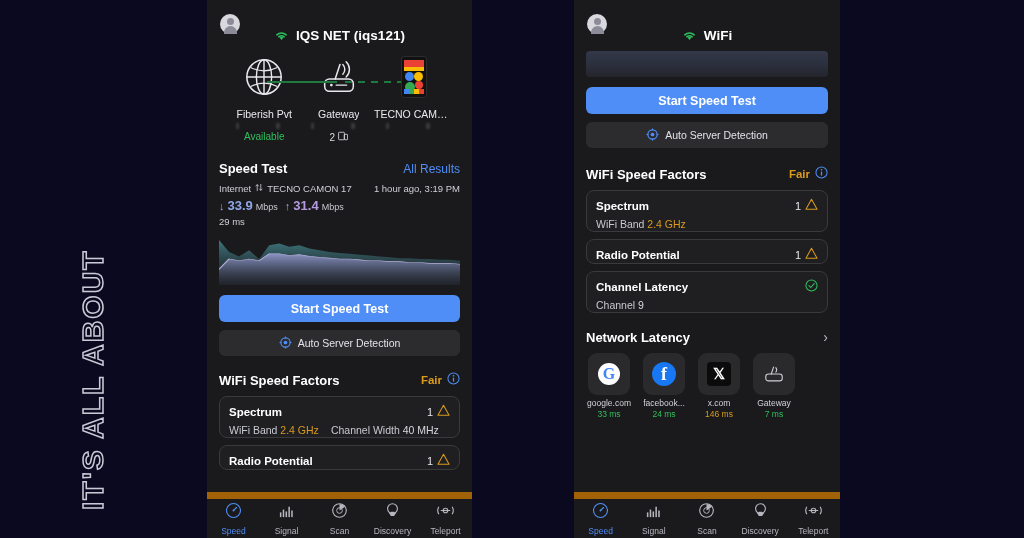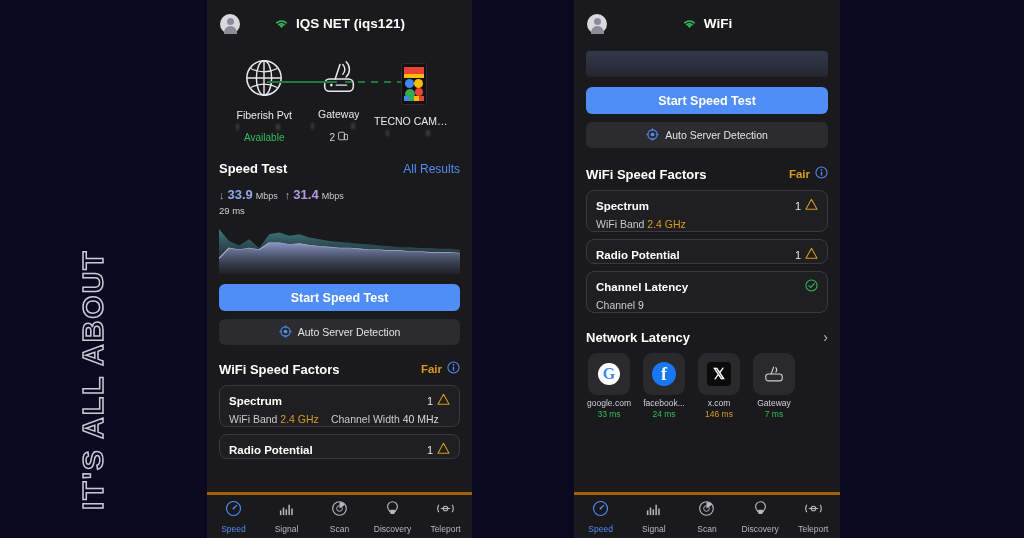--- a/index.html
+++ b/index.html
@@ -58,36 +58,36 @@
   }
   .avatar::before {
     content: ""; position: absolute; left: 6.5px; top: 4px;
     width: 7px; height: 7px; border-radius: 50%; background: #8c8c98;
   }
   .avatar::after {
     content: ""; position: absolute; left: 3.5px; top: 12.5px;
     width: 13px; height: 8px; border-radius: 7px 7px 0 0; background: #8c8c98;
   }
   .header-center {
-    position: absolute; left: 0; right: 0; top: 0; height: 47px;
+    position: absolute; left: 0; right: 0; top: 12px; height: 47px;
     display: flex; align-items: center; justify-content: center; gap: 7px;
     pointer-events: none;
   }
   .header-title { color: #fff; font-size: 13.5px; font-weight: 700; }
   .wifi-ico { display: block; }
 
   
   .netmap { position: relative; height: 105px; padding: 0 8px; flex: 0 0 auto; }
   .net-line { position: absolute; left: 60px; right: 60px; top: 34px; height: 1px; }
   .net-line .solid { position: absolute; left: 0; width: 48%; height: 1.5px; background: #1f7a3f; }
   .net-line .dashed {
     position: absolute; right: 0; width: 46%; height: 1.5px;
     background: repeating-linear-gradient(to right,#1f7a3f 0 7px, transparent 7px 13px);
   }
-  .net-nodes { display: flex; justify-content: space-between; align-items: center; padding: 0 12px; }
+  .net-nodes { display: flex; justify-content: space-between; align-items: flex-start; padding: 0 12px; }
   .net-node { width: 76px; display: flex; flex-direction: column; align-items: center; }
   .net-icon { height: 60px; display: flex; align-items: center; justify-content: center; }
   .net-label { color: #e9e9ee; font-size: 10.5px; margin-top: 1px; text-align: center;
                white-space: nowrap; overflow: hidden; text-overflow: ellipsis; max-width: 80px; }
   .net-blur { width: 56px; height: 6px; margin-top: 3px;
               background: linear-gradient(to right,#555 0 6%, transparent 6% 72%, #555 72% 78%, transparent 78%);
               opacity:.55; filter: blur(1px); }
   .net-sub { font-size: 10px; margin-top: 2px; }
   .net-sub.ok { color: #2fbf5d; }
   .net-sub.count { color: #d9d9de; display: flex; align-items: center; gap: 3px; }
@@ -182,21 +182,21 @@
   .x-logo { width: 24px; height: 24px; border-radius: 4px; background: #0b0b0b;
             display:flex; align-items:center; justify-content:center;
             color:#fff; font-size: 15px; font-weight: 700; }
 
   
   .ph-bar { margin: 4px 12px 0; height: 26px; border-radius: 4px;
             background: linear-gradient(180deg,#33384a 0%, #2b2f3d 55%, #24242c 100%); }
 
   
   .nav {
-    flex: 0 0 auto; height: 46px; border-top: 3px solid #a16207;
+    flex: 0 0 auto; height: 46px; border-top: 7px solid #a16207;
     display: flex; align-items: center; justify-content: space-around;
     background: #1a1a1c;
   }
   .nav-item { display: flex; flex-direction: column; align-items: center; gap: 3px; width: 50px; }
   .nav-label { font-size: 8.5px; color: #b7b7c0; }
   .nav-item.active .nav-label { color: #4f8ef7; }
 
   .fade-mask { position: absolute; left:0; right:0; bottom:0; height: 14px;
                background: linear-gradient(to bottom, rgba(26,26,28,0), #1a1a1c); pointer-events:none; }
 </style>
@@ -290,20 +290,33 @@
       </div>
     </div>
 
     <div class="phone-body">
       <div class="section">
         <div class="sec-head">
           <span class="sec-title">Speed Test</span>
           <span class="sec-link">All Results</span>
         </div>
 
+        <div class="result-row">
+          <span class="result-src">
+            <span>Internet</span>
+            <span>
+              <svg width="8" height="9" viewBox="0 0 9 10">
+                <path d="M2.5 9 V2 M0.8 3.6 L2.5 1.6 L4.2 3.6" stroke="#cfcfd6" stroke-width="0.9" fill="none"></path>
+                <path d="M6.5 1 V8 M4.8 6.4 L6.5 8.4 L8.2 6.4" stroke="#cfcfd6" stroke-width="0.9" fill="none"></path>
+              </svg>
+            </span>
+            <span>TECNO CAMON 17</span>
+          </span>
+          <span class="result-time">1 hour ago, 3:19 PM</span>
+        </div>
 
         <div class="speeds">
           <span class="spd dn">
             <span class="arr">↓</span>
             <span class="v">33.9</span>
             <span class="u">Mbps</span>
           </span>
           <span class="spd up">
             <span class="arr">↑</span>
             <span class="v">31.4</span>

